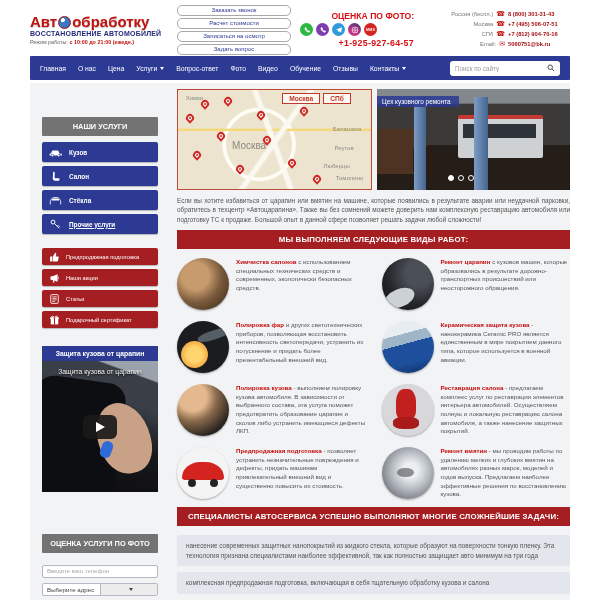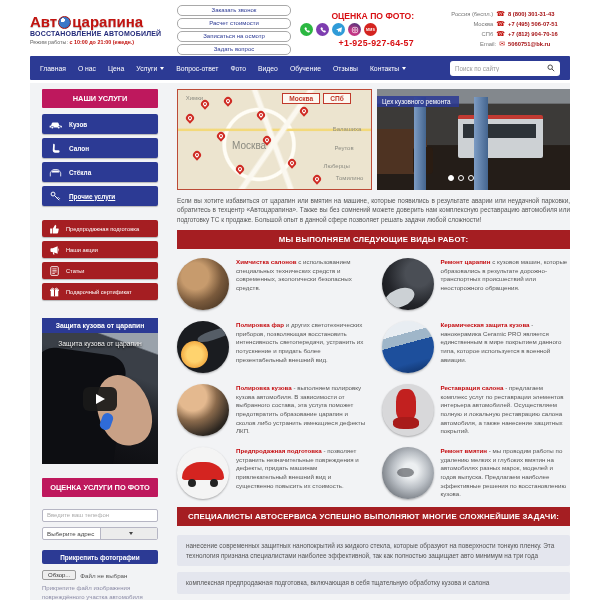--- a/index.html
+++ b/index.html
@@ -43,22 +43,22 @@
 .nav{height:24px;background:#2c3a94;display:flex;align-items:center;padding:0 10px;gap:12px;border-radius:1px;}
 .nav a{color:#fff;font-size:6.8px;text-decoration:none;white-space:nowrap;display:flex;align-items:center;gap:3px;}
 .caret{width:0;height:0;border-left:2.5px solid transparent;border-right:2.5px solid transparent;border-top:3px solid #fff;}
 .search{margin-left:auto;background:#fff;border-radius:3px;width:110px;height:15px;display:flex;align-items:center;padding:0 5px;gap:3px;}
 .search input{border:none;outline:none;flex:1;font-size:6.3px;font-family:inherit;color:#333;min-width:0;}
 .search input::placeholder{color:#9a9a9a;}
 
 
 .content{display:flex;gap:7px;background:#f2f3f5;padding:6px 0 0 0;margin-top:3px;height:519px;}
 .sidebar{width:140px;flex:none;padding:0 12px;}
-.red-hdr{background:#be185d;color:#fff;font-weight:bold;font-size:7.4px;text-align:center;
-  padding:5px 2px;margin-bottom:6px;border-radius:1px;}
+.red-hdr{background:#737373;color:#fff;font-weight:bold;font-size:7.4px;text-align:center;
+  padding:5px 2px;margin-bottom:6px;border-radius:1px;margin-top:28px;}
 .sb-btn{background:#2c3a94;border-radius:2px;height:20px;display:flex;align-items:center;gap:7px;
   padding:0 7px;color:#fff;font-weight:bold;font-size:6.4px;margin-bottom:4px;cursor:pointer;
   box-shadow:0 1px 1px rgba(0,0,0,.25);}
 .sb-btn svg{width:13px;height:11px;flex:none;}
 .u{text-decoration:underline;}
 .sb-red{background:#a51e22;height:17px;font-size:5.7px;font-weight:normal;gap:6px;}
 .sb-red svg{width:11px;height:10px;}
 .gap12{height:10px;} .gap16{height:14px;}
 .vid-hdr{background:#2c3a94;color:#fff;font-weight:bold;font-size:6.8px;text-align:center;padding:4px 2px;}
 .vid{position:relative;height:131px;overflow:hidden;
@@ -156,21 +156,21 @@
 </head>
 <body>
 
 <div class="page">
 
   <div class="hdr">
     <div class="logo">
       <div class="logo-line1">
         <span>Авт</span>
         <span class="globe"></span>
-        <span>царапина</span>
+        <span>обработку</span>
       </div>
       <div class="logo-sub">ВОССТАНОВЛЕНИЕ АВТОМОБИЛЕЙ</div>
       <div class="logo-hours">
         <span>Режим работы:</span>
         <b>с 10:00 до 21:00 (ежедн.)</b>
       </div>
     </div>
 
     <div class="hdr-btns">
       <button class="hdr-btn">Заказать звонок</button>

